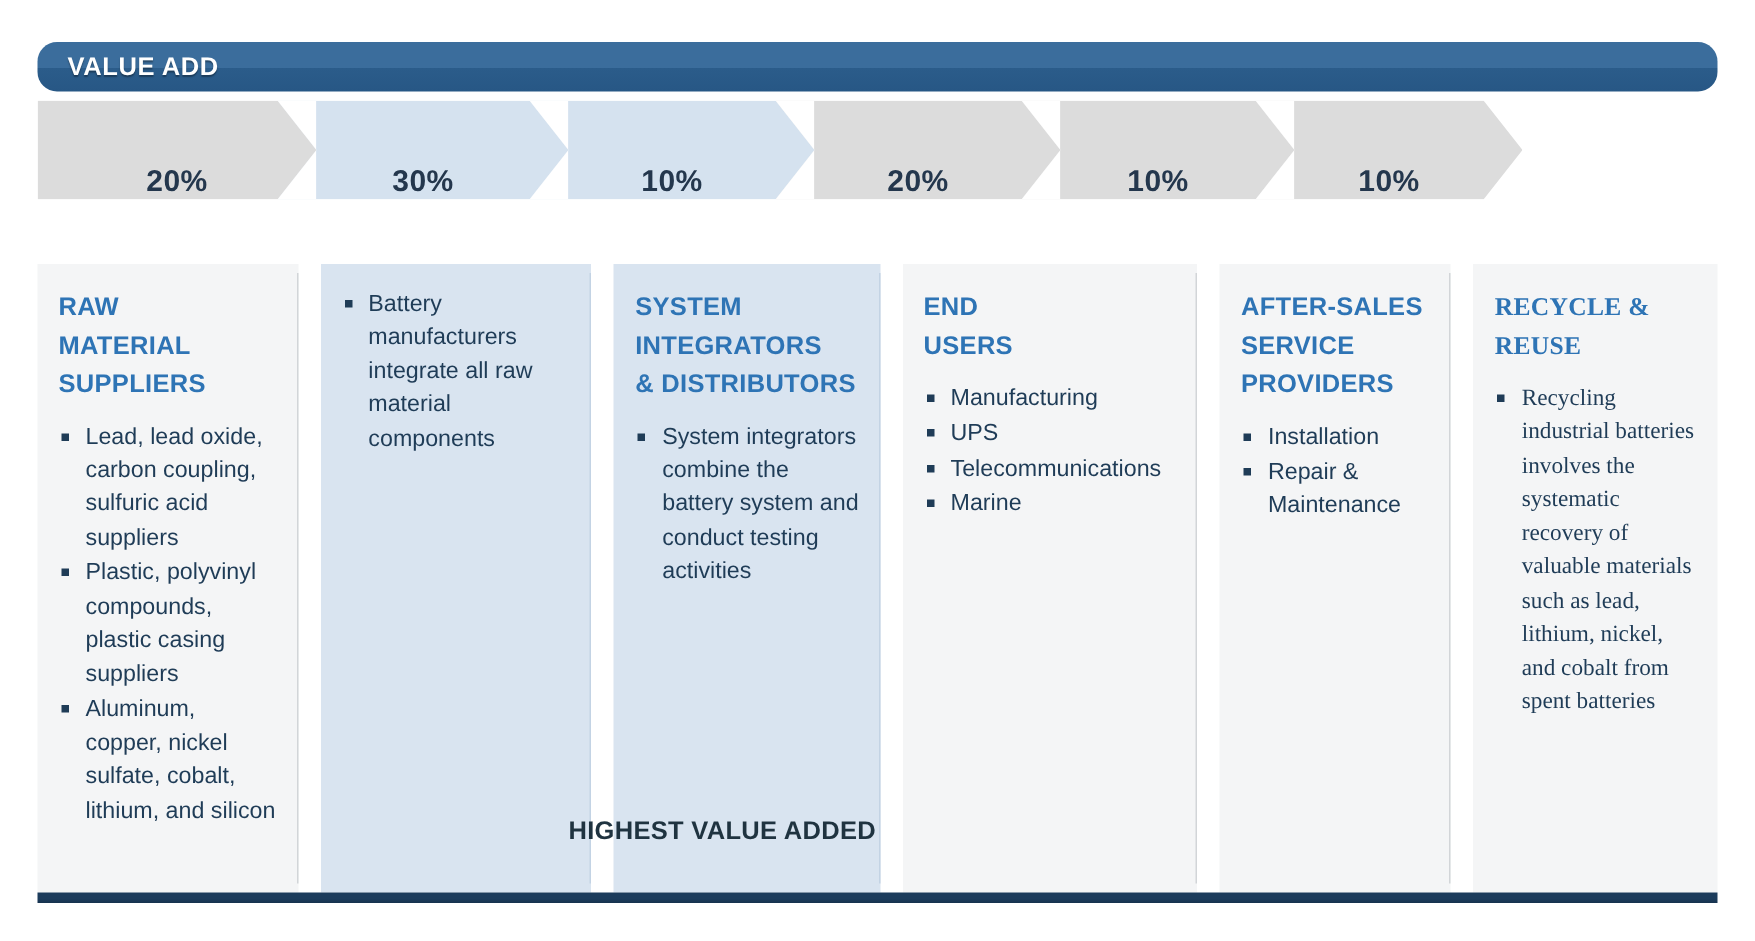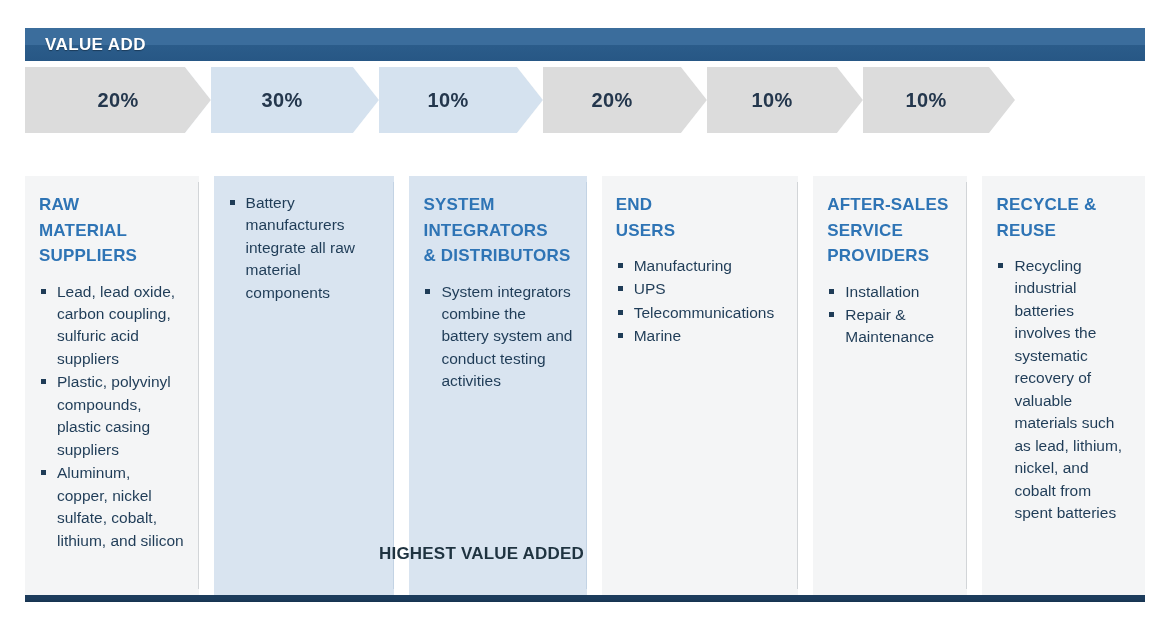--- a/index.html
+++ b/index.html
@@ -24,38 +24,39 @@
     background: linear-gradient(to bottom, #3b6d9c 0%, #3b6d9c 52%, #2b5c8a 53%, #275785 100%);
     color: #ffffff;
     font-size: 17px;
     font-weight: bold;
     letter-spacing: 0.4px;
     display: flex;
     align-items: center;
     padding-left: 20px;
     box-sizing: border-box;
     text-shadow: 0 1px 1px rgba(0,0,0,0.35);
+    border-radius: 13px;
   }
   #bar-value-add { top: 28px; height: 33px; }
   #bar-stages    { top: 139px; height: 33px; }
 
   
   #chevron-strip {
     position: absolute;
     left: 25px;
     top: 67px;
     width: 1120px;
     height: 66px;
     display: flex;
   }
   .chev {
     position: relative;
     height: 100%;
     display: flex;
-    align-items: center;
+    align-items: flex-end;
     justify-content: center;
     box-sizing: border-box;
   }
   .chev .chev-bg {
     position: absolute;
     inset: 0;
     z-index: 0;
   }
   .chev .pct {
     position: relative;
@@ -227,21 +228,21 @@
       <div class="col" style="width: 165px;">
         <div class="col-title">AFTER-SALES
 SERVICE
 PROVIDERS</div>
         <ul class="bullets">
           <li><span class="bullet-mark"></span><span>Installation</span></li>
           <li><span class="bullet-mark"></span><span>Repair &amp; Maintenance</span></li>
         </ul>
         <div class="divider"></div>
       </div>
-      <div class="col" style="width: 174px;">
+      <div class="col" style="width: 174px; font-family: Liberation Serif, serif;">
         <div class="col-title">RECYCLE &amp;
 REUSE</div>
         <ul class="bullets">
           <li><span class="bullet-mark"></span><span>Recycling industrial batteries involves the systematic recovery of valuable materials such as lead, lithium, nickel, and cobalt from spent batteries</span></li>
         </ul>
       </div>
     </div>
 
   <div id="highest-value-added">HIGHEST VALUE ADDED</div>
 

